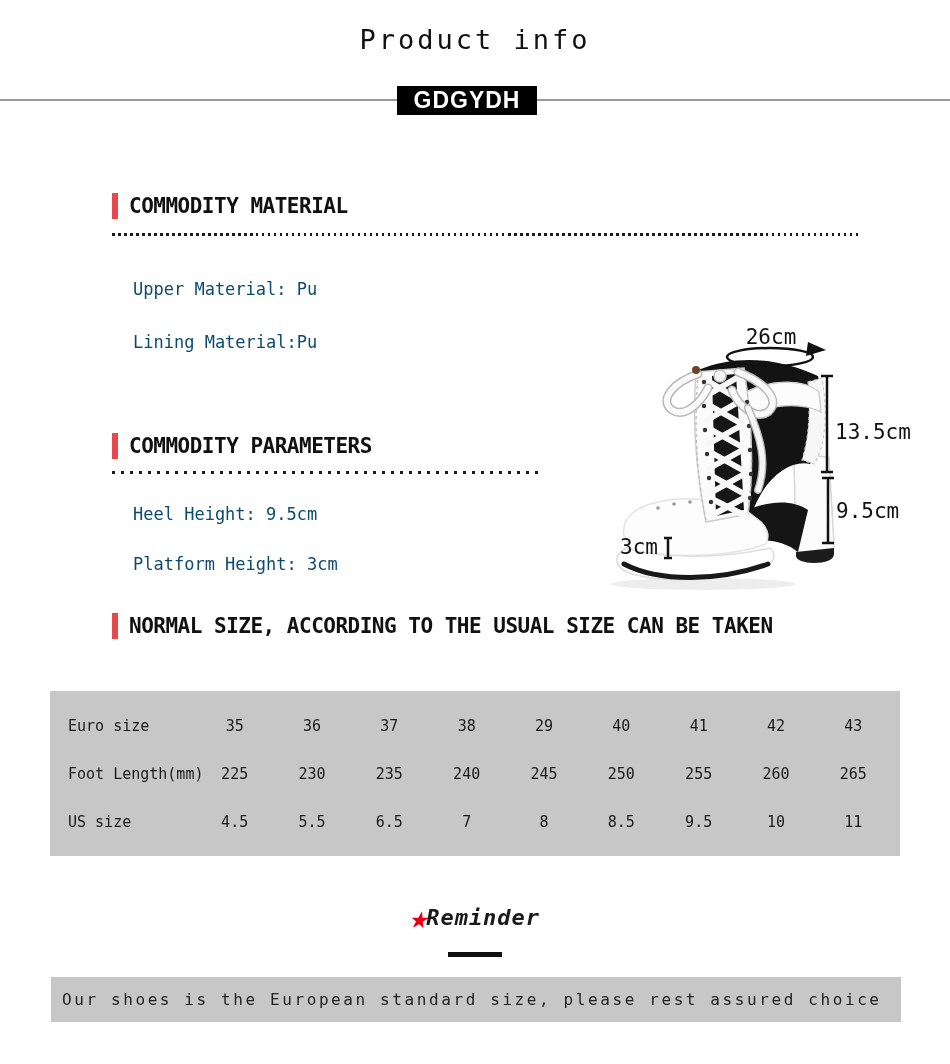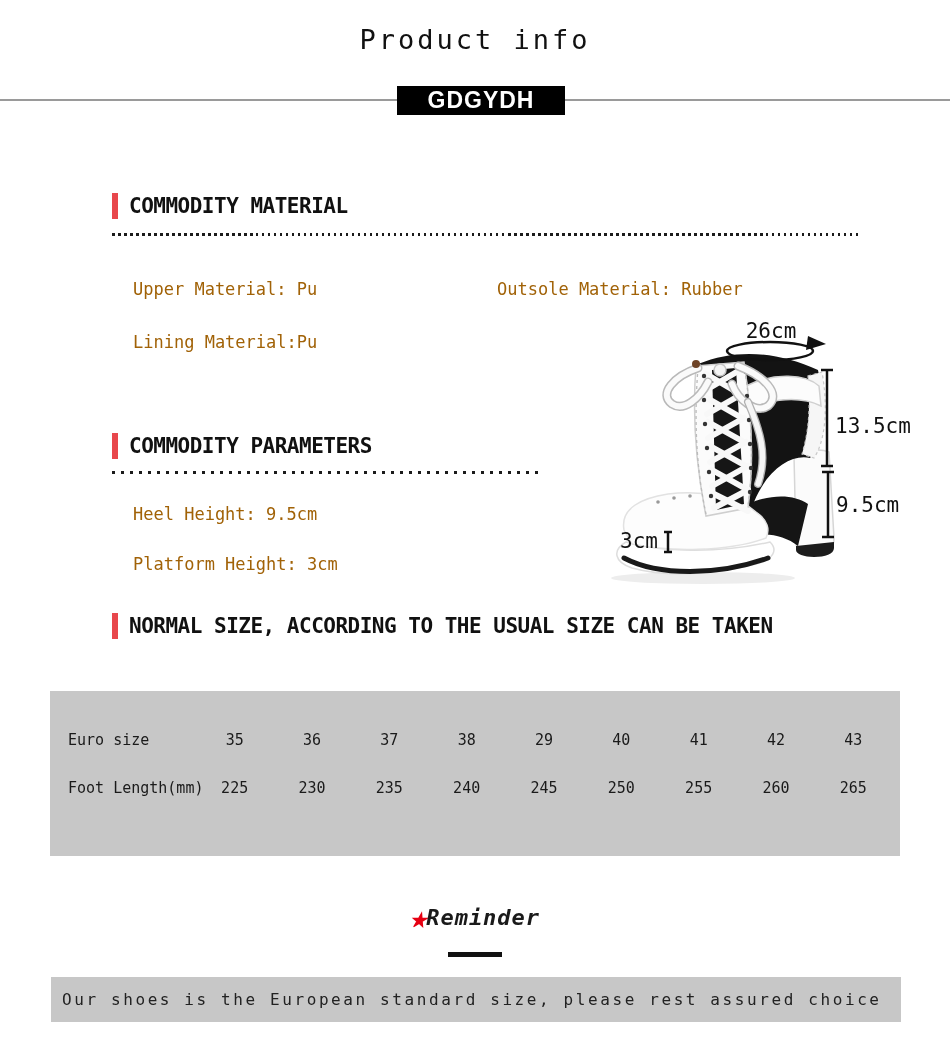--- a/index.html
+++ b/index.html
@@ -4,50 +4,50 @@
 <style>
   * { margin:0; padding:0; box-sizing:border-box; }
   html,body { background:#fff; }
   body { font-family:"DejaVu Sans Mono","Liberation Mono",monospace; color:#1a1a1a; }
   .page { position:relative; width:950px; height:1064px; background:#fff; margin:16px auto; overflow:hidden; }
 
   .title { position:absolute; top:8px; left:0; width:100%; text-align:center;
            font-size:27px; letter-spacing:3px; font-weight:normal; color:#111; }
 
   .brand-line { position:absolute; top:83px; left:0; width:950px; height:2px; background:#9a9a9a; }
-  .brand-box { position:absolute; top:70px; left:397px; width:168px; height:29px; background:#000;
+  .brand-box { position:absolute; top:70px; left:397px; width:140px; height:29px; background:#000;
                color:#fff; display:flex; align-items:center; justify-content:center;
                font-family:"Liberation Sans",sans-serif; font-weight:bold; font-size:23px; letter-spacing:1px; }
 
   .section-head { position:absolute; left:112px; display:flex; align-items:center; gap:11px; white-space:nowrap; }
   .red-bar { width:6px; height:26px; background:#e8474c; flex:0 0 auto; }
   .section-head h2 { font-size:21px; font-weight:bold; letter-spacing:-0.5px; color:#111;text-align:center; }
   #head-material { top:177px; }
   #head-params   { top:417px; }
   #head-size     { top:597px; }
 
   .dotted { position:absolute; height:3px;
             background-image:repeating-linear-gradient(to right,#1b1b1b 0 2.5px,transparent 2.5px 6px); }
   #dot1 { left:112px; top:217px; width:746px; }
   #dot2 { left:112px; top:455px; width:426px;
           background-image:repeating-linear-gradient(to right,#1b1b1b 0 3px,transparent 3px 9px); }
 
-  .body-text { position:absolute; font-size:17px; white-space:nowrap; color:#a16207; }
+  .body-text { position:absolute; font-size:17px; white-space:nowrap; color:#0c4a6e; }
   #mat-upper   { left:133px; top:263px; }
   #mat-outsole { left:497px; top:263px; }
   #mat-lining  { left:133px; top:316px; }
   #param-heel     { left:133px; top:488px; }
   #param-platform { left:133px; top:538px;text-align:center; }
 
-  .figure { position:absolute; left:598px; top:290px; width:330px; height:290px; }
+  .figure { position:absolute; left:598px; top:296px; width:330px; height:290px; }
   .figure svg { overflow:visible; display:block; }
   .figure text { font-family:"DejaVu Sans Mono","Liberation Mono",monospace; fill:#111; }
 
   .size-table { position:absolute; left:50px; top:675px; width:850px; height:165px;
-                background:#c7c7c7; padding-top:25px; }
+                background:#c7c7c7; padding-top:11px; }
   .s-row { height:48px; display:grid; grid-template-columns:128px repeat(9,1fr);
            align-items:center; padding:0 8px 0 18px; }
   .s-label { font-size:15px; white-space:nowrap; }
   .s-val { font-size:15px; text-align:center; }
 
   .reminder { position:absolute; top:886px; left:0; width:100%; text-align:center;
               font-size:22px; font-weight:bold; letter-spacing:1px;font-style:italic; }
   .reminder .star { color:#e60012; font-size:27px; vertical-align:-2px; letter-spacing:0; }
   .reminder-underline { position:absolute; top:936px; left:448px; width:54px; height:5px; background:#111; }
 
@@ -65,21 +65,20 @@
   <div class="brand-line"></div>
   <div class="brand-box">GDGYDH</div>
 
   <div class="section-head" id="head-material">
     <span class="red-bar"></span>
     <h2>COMMODITY MATERIAL</h2>
   </div>
   <div class="dotted" id="dot1"></div>
 
   <div class="body-text" id="mat-upper">Upper Material: Pu</div>
-  <div class="body-text" id="mat-outsole">Outsole Material: Rubber</div>
   <div class="body-text" id="mat-lining">Lining Material:Pu</div>
 
   <div class="section-head" id="head-params">
     <span class="red-bar"></span>
     <h2>COMMODITY PARAMETERS</h2>
   </div>
   <div class="dotted" id="dot2"></div>
 
   <div class="body-text" id="param-heel">Heel Height: 9.5cm</div>
   <div class="body-text" id="param-platform">Platform Height: 3cm</div>
@@ -208,20 +207,32 @@
       <span class="s-val">225</span>
       <span class="s-val">230</span>
       <span class="s-val">235</span>
       <span class="s-val">240</span>
       <span class="s-val">245</span>
       <span class="s-val">250</span>
       <span class="s-val">255</span>
       <span class="s-val">260</span>
       <span class="s-val">265</span>
     </div>
+    <div class="s-row">
+      <span class="s-label">US size</span>
+      <span class="s-val">4.5</span>
+      <span class="s-val">5.5</span>
+      <span class="s-val">6.5</span>
+      <span class="s-val">7</span>
+      <span class="s-val">8</span>
+      <span class="s-val">8.5</span>
+      <span class="s-val">9.5</span>
+      <span class="s-val">10</span>
+      <span class="s-val">11</span>
+    </div>
   </div>
 
   <div class="reminder">
     <span class="star">★</span><span>Reminder</span>
   </div>
   <div class="reminder-underline"></div>
 
   <div class="footer-note">
     <span>Our shoes is the European standard size, please rest assured choice</span>
   </div>

